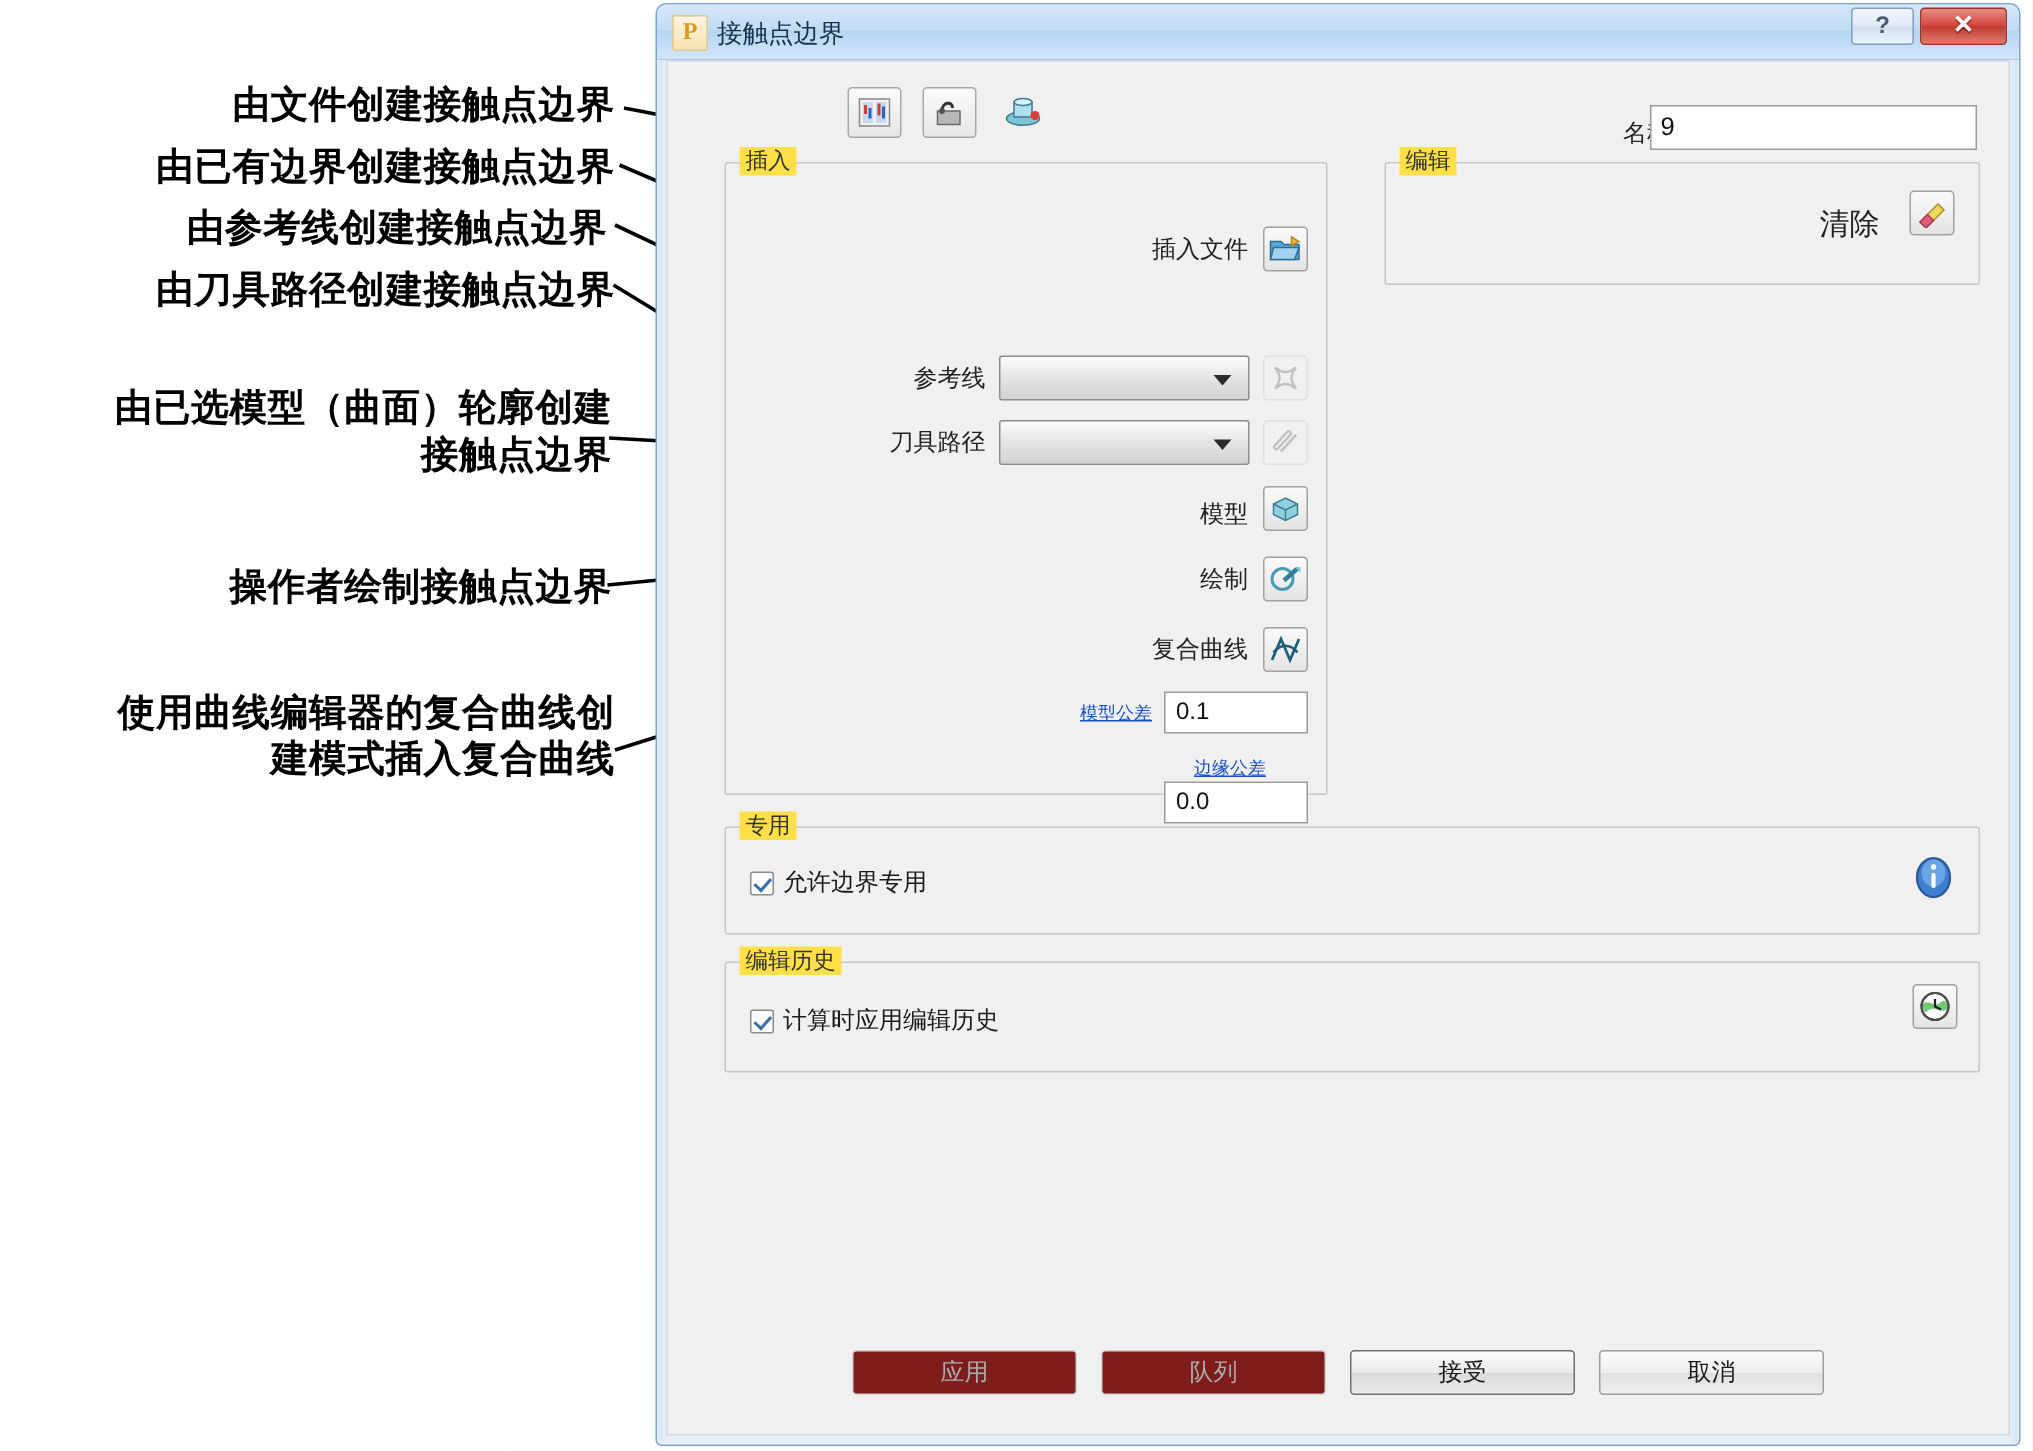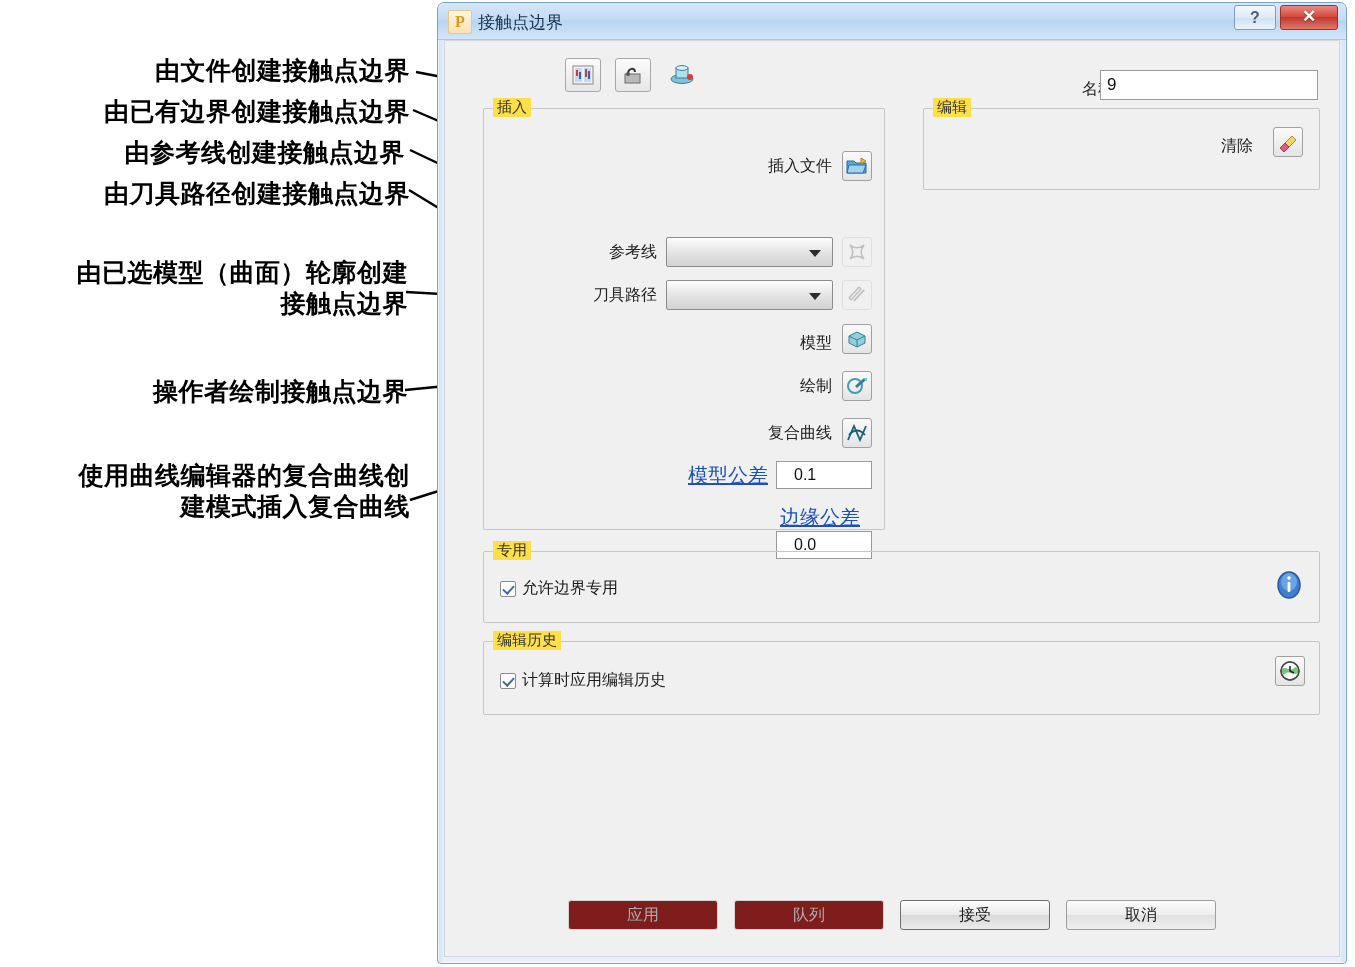--- a/index.html
+++ b/index.html
@@ -123,41 +123,41 @@
     border-top:7px solid #2b2b2b;
   }
   .iconbtn{
     width:30px;height:30px;border:1px solid #a0a0a0;border-radius:3px;
     background:linear-gradient(to bottom,#fafafa,#e4e4e4);
     display:flex;align-items:center;justify-content:center;box-sizing:border-box;
   }
   .iconbtn.disabled{border-color:#d2d2d2;background:#f0f0f0;opacity:.55;}
 
   .tolrow{position:absolute;display:flex;align-items:center;}
-  .tolabel{font-size:20px;color:#1a4fc4;text-decoration:underline;cursor:pointer;}
+  .tolabel{font-size:12px;color:#1a4fc4;text-decoration:underline;cursor:pointer;}
   .tolinput{
     width:96px;height:28px;border:1px solid #9a9a9a;background:#fff;
-    font-size:16px;padding:0 17px;box-sizing:border-box;margin-left:8px;color:#111;
+    font-size:16px;padding:0 7px;box-sizing:border-box;margin-left:8px;color:#111;
     font-family:"Liberation Sans", sans-serif;
   }
 
   
   .cbrow{position:absolute;display:flex;align-items:center;gap:6px;font-family:Liberation Mono, monospace;}
   .cbox{
     width:16px;height:16px;border:1px solid #8b8b8b;background:#fcfcfc;
     border-radius:2px;position:relative;box-sizing:border-box;
   }
   .cbox::after{
     content:"";position:absolute;left:4px;top:1px;width:5px;height:9px;
     border:solid #3a6ea5;border-width:0 2px 2px 0;transform:rotate(42deg);
   }
   .cblabel{font-size:16px;color:#1a1a1a;}
 
   
-  #clear-label{position:absolute;right:66px;top:27px;font-size:16px;color:#222;}
+  #clear-label{position:absolute;right:66px;top:27px;font-size:20px;color:#222;}
   #clear-btn{position:absolute;right:16px;top:18px;}
 
   
   #btnbar{position:absolute;left:0;right:0;bottom:26px;display:flex;justify-content:center;gap:16px;}
   .pbtn{
     width:150px;height:30px;border:1px solid #9d9d9d;border-radius:3px;
     background:linear-gradient(to bottom,#fcfcfc,#ededed 50%,#e0e0e0 51%,#efefef);
     font-size:16px;color:#1b1b1b;display:flex;align-items:center;justify-content:center;
     font-family:"Liberation Sans", sans-serif;box-sizing:border-box;
   }

